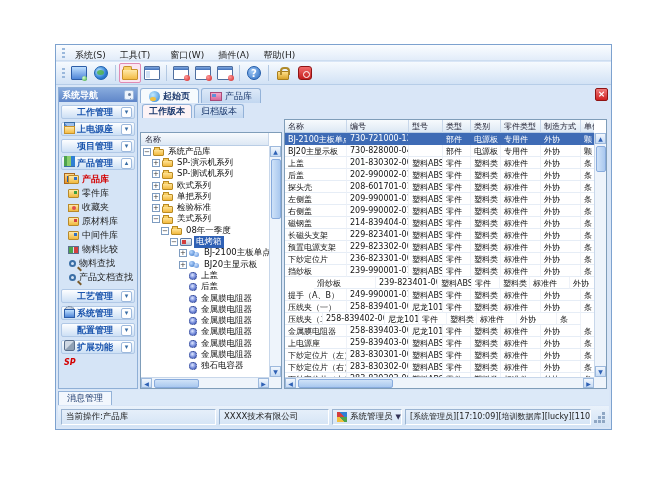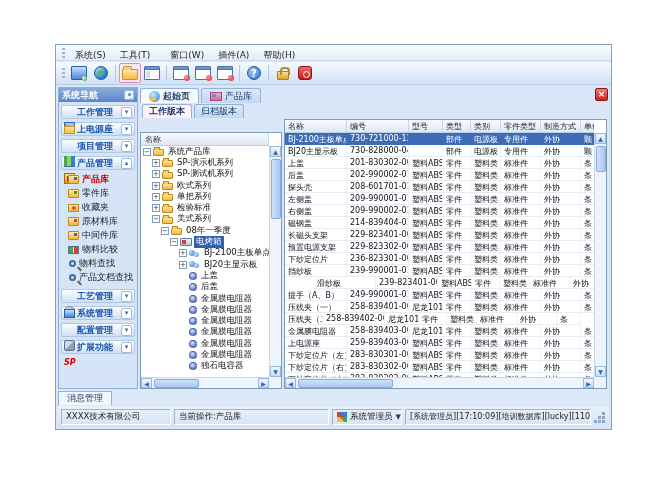--- a/index.html
+++ b/index.html
@@ -680,22 +680,22 @@
       </div>
       <div class="sb-corner"></div>
     </div>
   </div>
 
   <div class="msg-row">
     <div class="msg-tab">消息管理</div>
   </div>
 
   <div class="statusbar">
+    <div class="sseg seg-op">当前操作:产品库</div>
     <div class="sseg seg-company">XXXX技术有限公司</div>
-    <div class="sseg seg-op">当前操作:产品库</div>
     <div class="sseg seg-style">
       <span class="style-ic"></span>
       <span>系统管理员</span>
       <span class="style-arrow">▼</span>
     </div>
     <div class="sseg seg-session">[系统管理员][17:10:09][培训数据库][lucky][11000]</div>
     <div class="resize-grip"></div>
   </div>
 
 </div>

